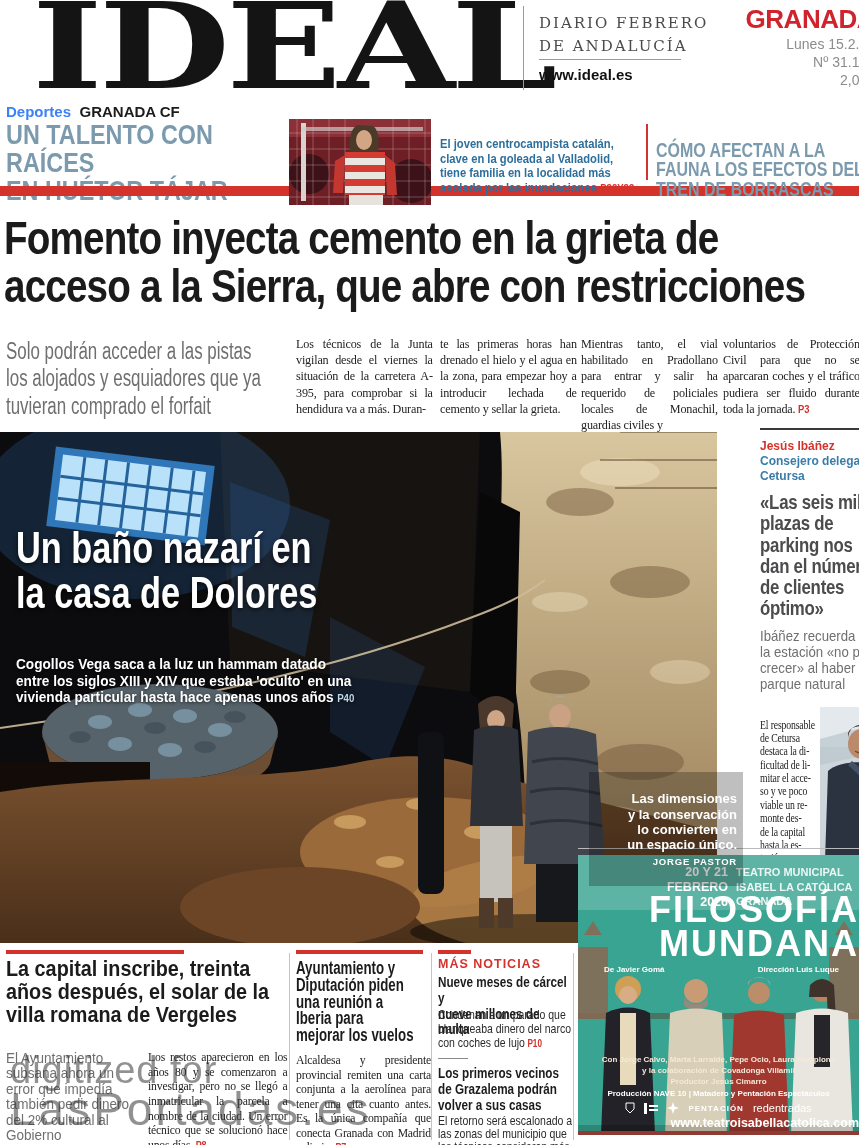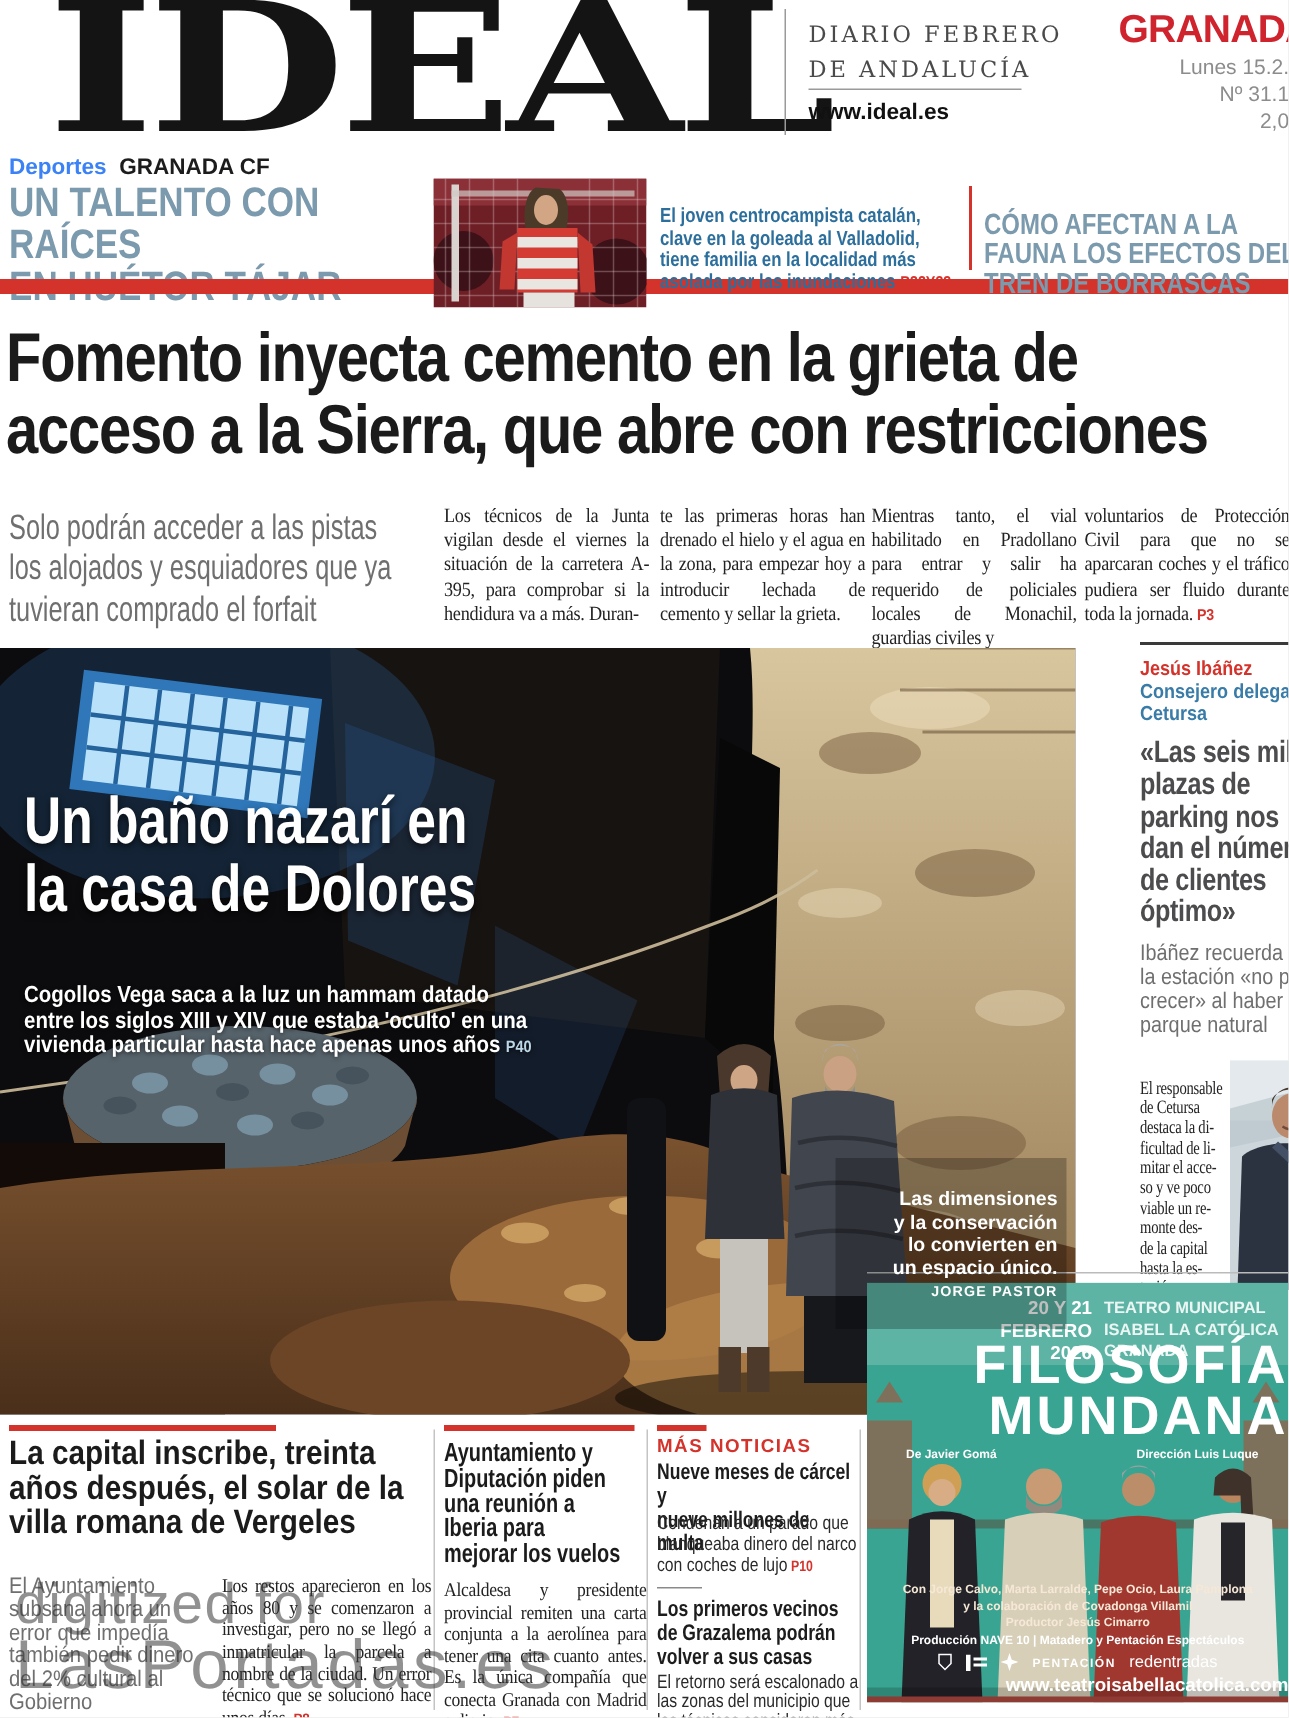--- a/index.html
+++ b/index.html
@@ -119,21 +119,21 @@
 tuvieran comprado el forfait</div>
 
     <div class="abs serif cond" style="left:296px;top:336px;width:152px;font-size:13.5px;line-height:1.2;transform:scaleX(0.9);">Los técnicos de la Junta vigilan desde el viernes la situación de la carretera A-395, para comprobar si la hendidura va a más. Duran-</div>
     <div class="abs serif cond" style="left:440px;top:336px;width:152px;font-size:13.5px;line-height:1.2;transform:scaleX(0.9);">te las primeras horas han drenado el hielo y el agua en la zona, para empezar hoy a introducir lechada de cemento y sellar la grieta.</div>
     <div class="abs serif cond" style="left:581px;top:336px;width:152px;font-size:13.5px;line-height:1.2;transform:scaleX(0.9);">Mientras tanto, el vial habilitado en Pradollano para entrar y salir ha requerido de policiales locales de Monachil, guardias civiles y</div>
     <div class="abs serif cond" style="left:723px;top:336px;width:152px;font-size:13.5px;line-height:1.2;transform:scaleX(0.9);">
       <span>voluntarios de Protección Civil para que no se aparcaran coches y el tráfico pudiera ser fluido durante toda la jornada.</span><span class="page-ref" style="font-size:10.5px;margin-left:3px;">P3</span>
     </div>
   </section>
 
-  <section class="abs" style="left:0;top:432px;width:717px;height:511px;">
+  <section class="abs" style="left:0;top:432px;width:717px;height:511px;padding-left:32px;">
     <svg width="717" height="511" viewBox="0 0 717 511" style="position:absolute;left:0;top:0;">
       <defs>
         <linearGradient id="pillarGrad" x1="0" y1="0" x2="0" y2="1">
           <stop offset="0" stop-color="#d8c69e"></stop>
             <stop offset="1" stop-color="#93764f"></stop>
         </linearGradient>
         <linearGradient id="earthGrad" x1="0" y1="0" x2="0" y2="1">
           <stop offset="0" stop-color="#7a522f"></stop>
             <stop offset="1" stop-color="#4a2f1a"></stop>
         </linearGradient>

